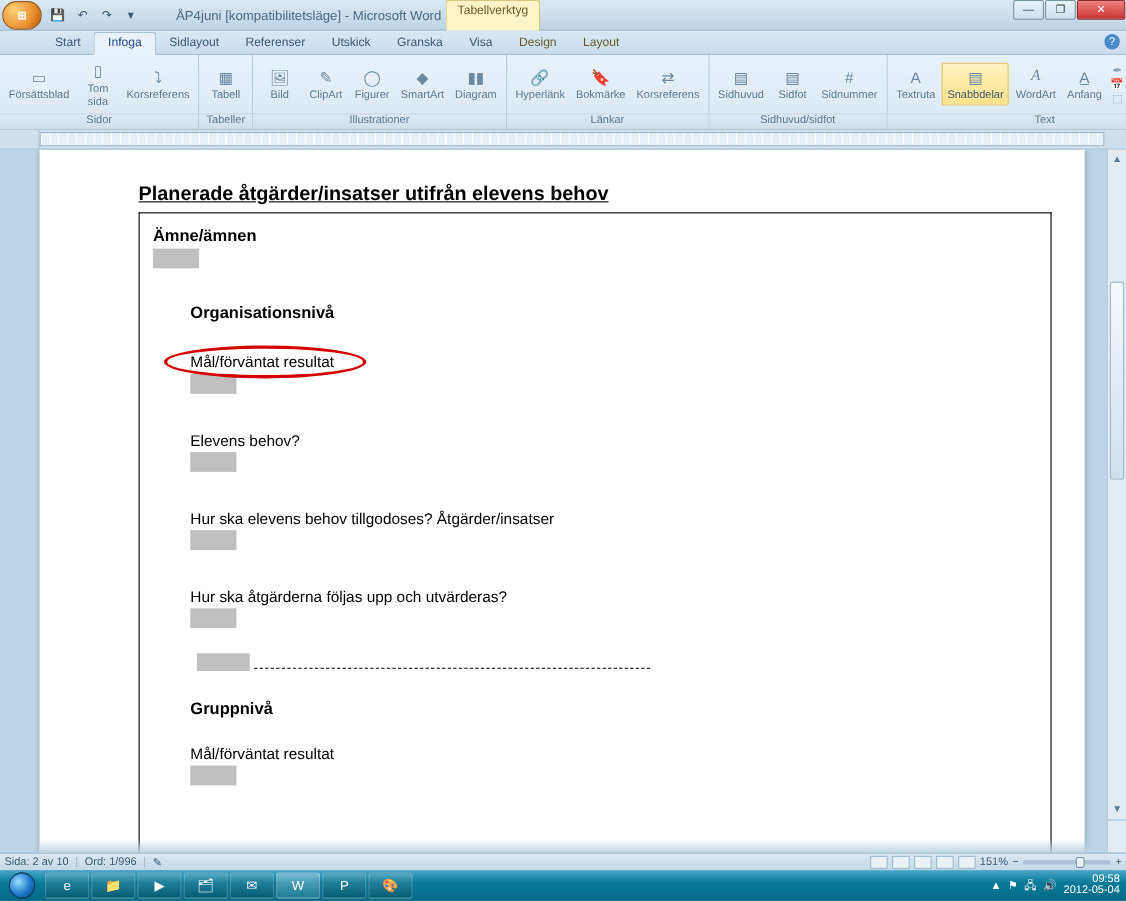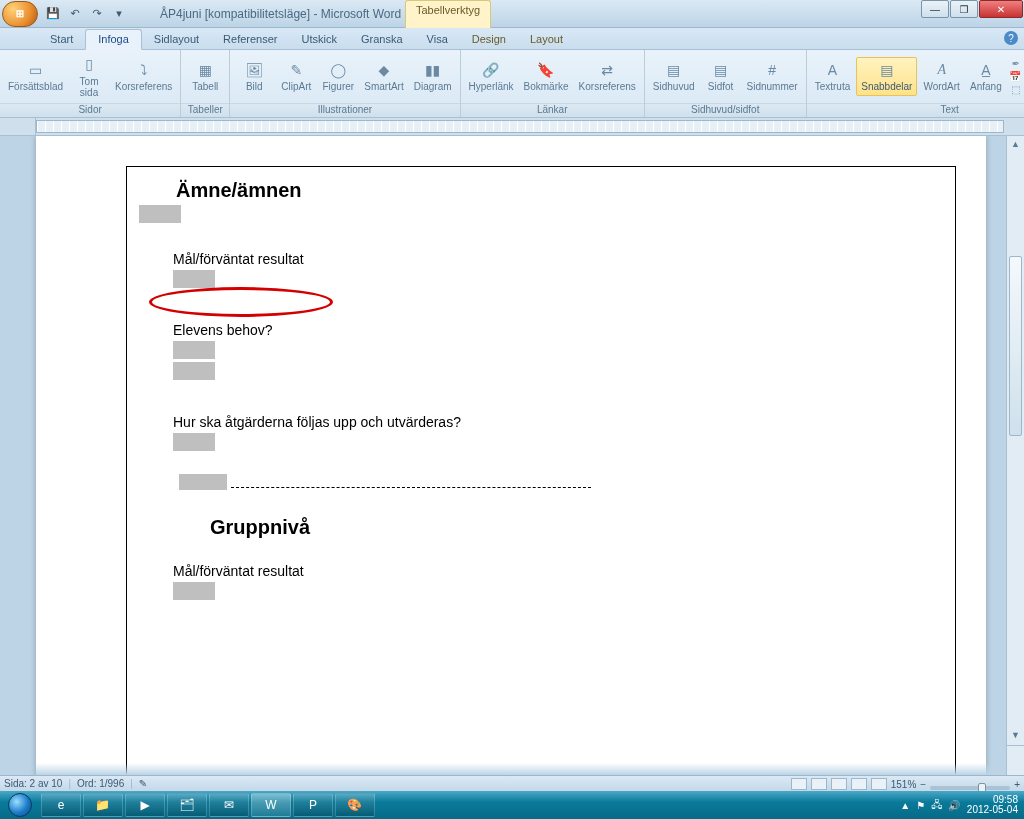--- a/index.html
+++ b/index.html
@@ -44,35 +44,35 @@
   .docwrap { position: absolute; top: 136px; bottom: 44px; left: 0; right: 18px; background: #bcd4e6; overflow: hidden; }
   .vscroll { position: absolute; top: 136px; bottom: 44px; right: 0; width: 18px; background: #e1ecf4; border-left: 1px solid #a8c0d4; }
   .vscroll .thumb { position: absolute; left: 2px; right: 2px; top: 120px; height: 180px; background: linear-gradient(#f4f9fc,#d0e0ec); border: 1px solid #9db8cc; border-radius: 2px; }
   .vscroll .arrow { position: absolute; left: 0; right: 0; height: 16px; display: flex; align-items: center; justify-content: center; font-size: 9px; color: #5a7a92; }
   .vscroll .arrow.up { top: 0; } .vscroll .arrow.dn { bottom: 32px; }
   .vscroll .split { position: absolute; bottom: 0; left: 0; right: 0; height: 30px; border-top: 1px solid #a8c0d4; }
 
   .page { position: absolute; left: 36px; top: 0; width: 950px; background: #fff; box-shadow: 0 0 6px rgba(0,0,0,.25); padding: 30px 40px 0 90px; }
   .page h2.title { font-family: Arial, sans-serif; font-size: 18px; font-weight: bold; text-decoration: underline; margin-bottom: 6px; }
   .tbl { border-top: 1px solid #000; border-left: 1px solid #000; border-right: 1px solid #000; padding: 8px 12px 20px 12px; width: 830px; font-family: Arial, sans-serif; color: #000; }
-  .sect-head { font-size: 20px; font-weight: bold; margin-top: 14px; margin-left: 37px; }
+  .sect-head { font-size: 15px; font-weight: bold; margin-top: 14px; }
   .indent { margin-left: 34px; }
   .field-label { font-size: 14px; margin-top: 20px; }
   .greybox { width: 42px; height: 18px; background: #bfbfbf; margin-top: 3px; }
   .greybox.inline { display: inline-block; width: 48px; height: 16px; vertical-align: middle; margin-left: 6px; margin-top: 0; }
   .dash-row { font-size: 14px; margin-top: 22px; white-space: nowrap; }
   .dash-fill { display: inline-block; border-bottom: 1px dashed #000; width: 360px; vertical-align: middle; margin-left: 4px; height: 12px; }
 
   
   .red-ellipse { position: absolute; border: 3px solid #d40000; border-radius: 50%; width: 184px; height: 30px; pointer-events: none; }
 
   
   .statusbar { position: absolute; left: 0; right: 0; bottom: 28px; height: 16px; background: linear-gradient(#dbe9f4,#c4d8e8); border-top: 1px solid #9db8cc; font-size: 10px; color: #3a5a74; display: flex; align-items: center; padding: 0 4px; }
   .statusbar .sep { margin: 0 6px; color: #9db8cc; }
-  .statusbar .right { margin-left: auto; display: flex; align-items: flex-end; gap: 4px; }
+  .statusbar .right { margin-left: auto; display: flex; align-items: center; gap: 4px; }
   .viewbtn { width: 16px; height: 12px; border: 1px solid #9db8cc; background: #eaf2f8; }
   .zoom-slider { width: 80px; height: 4px; background: #aac2d4; position: relative; border-radius: 2px; }
   .zoom-slider .knob { position: absolute; top: -3px; left: 48px; width: 8px; height: 10px; background: #eaf2f8; border: 1px solid #7a94a8; border-radius: 2px; }
 
   
   .taskbar { position: absolute; left: 0; right: 0; bottom: 0; height: 28px; background: linear-gradient(#4aa8c8,#0a7a9a 40%,#066a88); display: flex; align-items: center; }
   .start { width: 40px; height: 28px; display: flex; align-items: center; justify-content: center; }
   .start .orb { width: 24px; height: 24px; border-radius: 50%; background: radial-gradient(circle at 35% 35%, #9adfff, #1a7aca 55%, #0a4a7a); border: 1px solid #0a3a5a; position: relative; }
   .tbtn { width: 40px; height: 24px; margin: 0 1px; background: linear-gradient(rgba(255,255,255,.15),rgba(0,0,0,.15)); border: 1px solid rgba(255,255,255,.2); border-radius: 2px; display: flex; align-items: center; justify-content: center; color: #fff; font-size: 12px; }
   .tray { margin-left: auto; display: flex; align-items: center; gap: 6px; color: #fff; font-size: 10px; padding-right: 6px; }
@@ -240,35 +240,38 @@
 
 </div>
 
 <div class="ruler-area">
   <div class="ruler-corner"></div>
   <div class="ruler"></div>
 </div>
 
 <div class="docwrap">
   <div class="page" style="height:760px;">
+    <h2 class="title">Planerade åtgärder/insatser utifrån elevens behov</h2>
 
     <div class="tbl" style="position:relative; height:660px;">
       <div class="sect-head" style="margin-top:4px;">Ämne/ämnen</div>
       <div class="greybox"></div>
 
       <div class="indent">
+        <div class="sect-head" style="margin-top:32px;">Organisationsnivå</div>
 
         <div class="field-label" style="margin-top:28px; position:relative;">Mål/förväntat resultat</div>
         <div class="greybox"></div>
 
         <div class="red-ellipse" style="left:22px; top:120px;"></div>
 
         <div class="field-label" style="margin-top:34px;">Elevens behov?</div>
         <div class="greybox"></div>
 
+        <div class="field-label" style="margin-top:34px;">Hur ska elevens behov tillgodoses? Åtgärder/insatser</div>
         <div class="greybox"></div>
 
         <div class="field-label" style="margin-top:34px;">Hur ska åtgärderna följas upp och utvärderas?</div>
         <div class="greybox"></div>
 
         <div class="dash-row">
           <span class="greybox inline"></span><span class="dash-fill"></span>
         </div>
 
         <div class="sect-head" style="margin-top:26px;">Gruppnivå</div>

